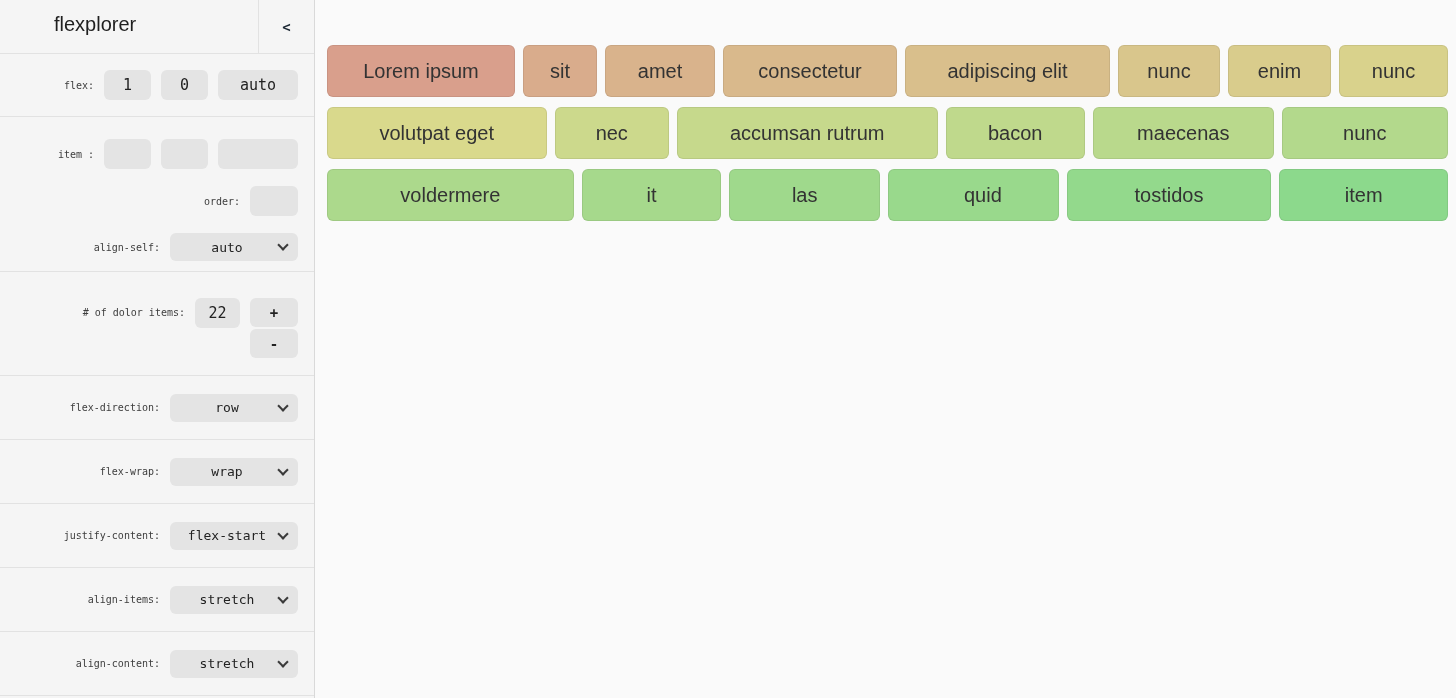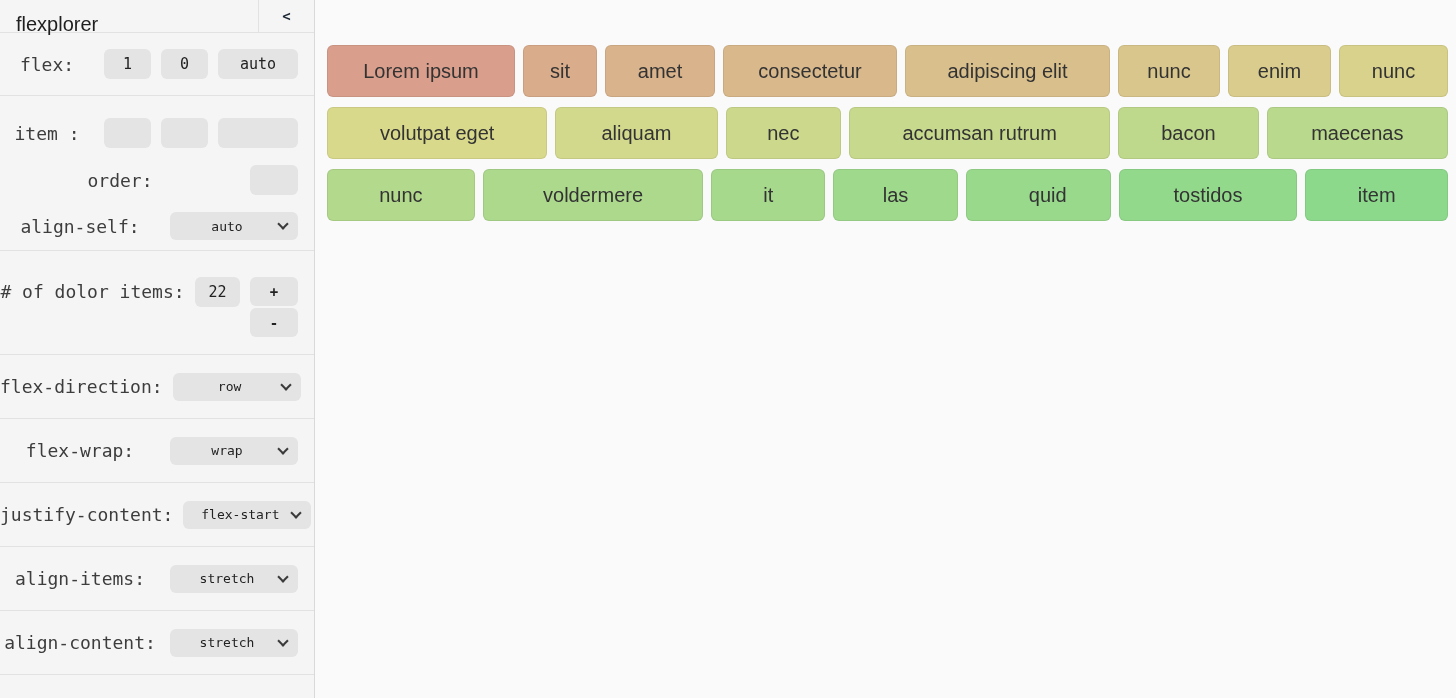--- a/index.html
+++ b/index.html
@@ -12,24 +12,25 @@
 
   
   .sidebar {
     width: 315px;
     flex: 0 0 315px;
     height: 100%;
     background: #f5f5f5;
     border-right: 1px solid #d9d9d9;
   }
   .sb-header {
-    height: 33px;
+    height: 54px;
     display: flex;
     align-items: stretch;
     border-bottom: 1px solid #e2e2e2;
+    padding-left: 38px;
   }
   .sb-title {
     flex: 1;
     font-size: 20px;
     font-weight: 400;
     color: #1f1f1f;
     line-height: 49px;
     padding-left: 16px;
     font-family: "Liberation Sans", sans-serif;
   }
@@ -42,23 +43,23 @@
     font-size: 14px;
     font-weight: 700;
     color: #1b2733;
     cursor: pointer;
   }
 
   .sec { border-bottom: 1px solid #e2e2e2; padding-right: 16px; }
 
   .lbl {
     flex: 1;
-    text-align: center;
-    font-family: "DejaVu Sans Mono", monospace;
-    font-size: 18px;
+    text-align: right;
+    font-family: "DejaVu Sans Mono", monospace;
+    font-size: 10px;
     color: #3d3d3d;
     white-space: pre;
   }
 
   .box {
     height: 30px;
     border: none;
     border-radius: 6px;
     background: #e4e4e4;
     font-family: "DejaVu Sans Mono", monospace;
@@ -275,21 +276,20 @@
   <div class="flex-container">
       <div class="flex-item" style="background: rgb(217, 159, 140); flex: 1 0 187px;">Lorem ipsum</div>
       <div class="flex-item" style="background: rgb(217, 172, 140); flex: 1 0 73px;">sit</div>
       <div class="flex-item" style="background: rgb(217, 179, 140); flex: 1 0 109px;">amet</div>
       <div class="flex-item" style="background: rgb(217, 185, 140); flex: 1 0 173px;">consectetur</div>
       <div class="flex-item" style="background: rgb(217, 191, 140); flex: 1 0 204px;">adipiscing elit</div>
       <div class="flex-item" style="background: rgb(217, 198, 140); flex: 1 0 101px;">nunc</div>
       <div class="flex-item" style="background: rgb(217, 204, 140); flex: 1 0 102px;">enim</div>
       <div class="flex-item" style="background: rgb(217, 210, 140); flex: 1 0 108px;">nunc</div>
       <div class="flex-item" style="background: rgb(217, 217, 140); flex: 1 0 200px;">volutpat eget</div>
-      <div class="flex-item" style="background: rgb(210, 217, 140); flex: 1 0 142px;">aliquam</div>
       <div class="flex-item" style="background: rgb(204, 217, 140); flex: 1 0 95px;">nec</div>
       <div class="flex-item" style="background: rgb(198, 217, 140); flex: 1 0 241px;">accumsan rutrum</div>
       <div class="flex-item" style="background: rgb(191, 217, 140); flex: 1 0 120px;">bacon</div>
       <div class="flex-item" style="background: rgb(185, 217, 140); flex: 1 0 161px;">maecenas</div>
       <div class="flex-item" style="background: rgb(179, 217, 140); flex: 1 0 147px;">nunc</div>
       <div class="flex-item" style="background: rgb(172, 217, 140); flex: 1 0 220px;">voldermere</div>
       <div class="flex-item" style="background: rgb(166, 217, 140); flex: 1 0 113px;">it</div>
       <div class="flex-item" style="background: rgb(159, 217, 140); flex: 1 0 124px;">las</div>
       <div class="flex-item" style="background: rgb(153, 217, 140); flex: 1 0 144px; padding-left: 27px;">quid</div>
       <div class="flex-item" style="background: rgb(147, 217, 140); flex: 1 0 178px;">tostidos</div>

